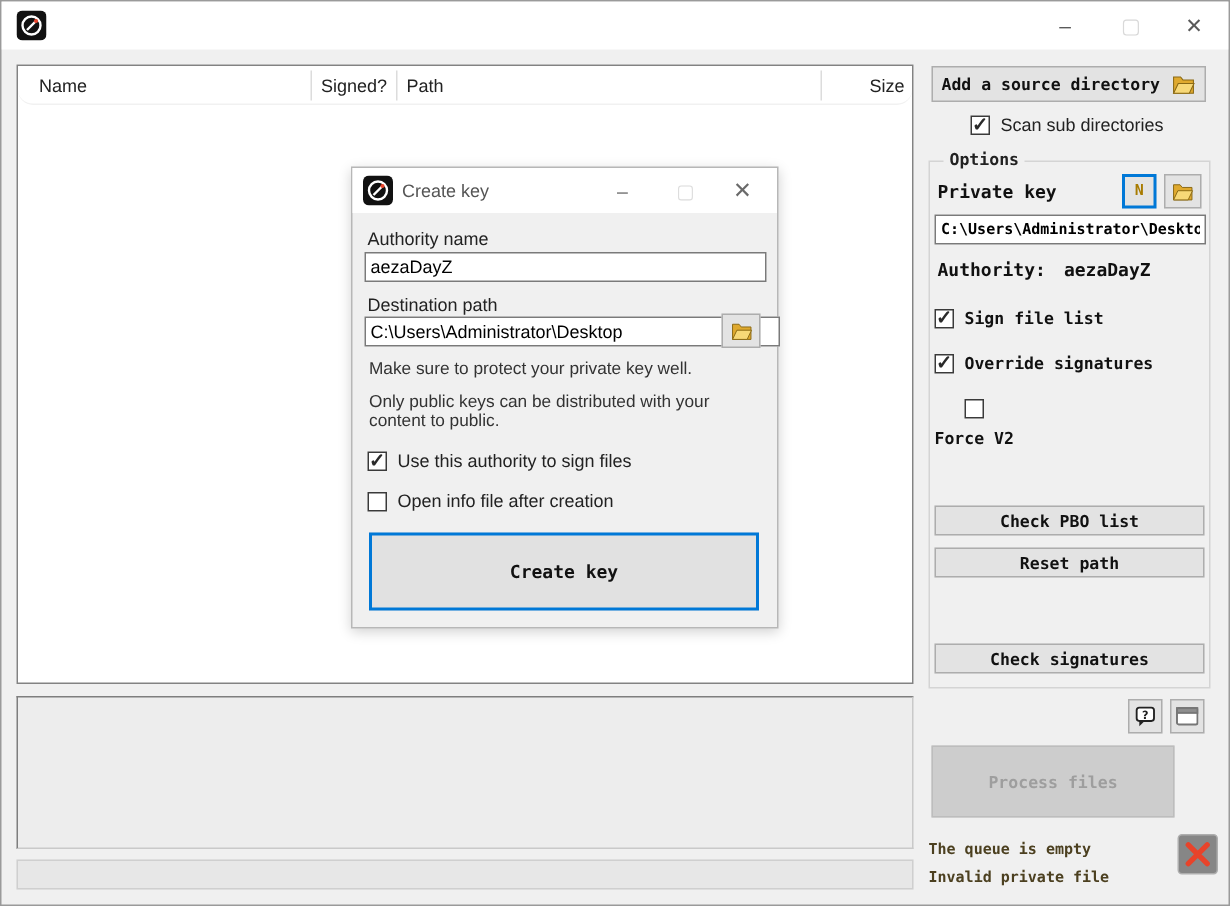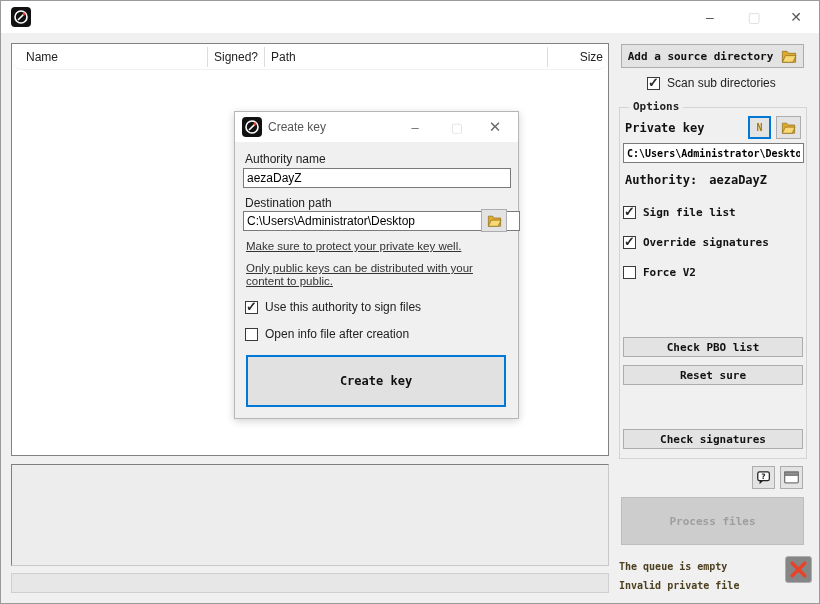--- a/index.html
+++ b/index.html
@@ -52,49 +52,49 @@
   .pk-label { position:absolute; left:624px; top:120px; font-size:12px; color:#111; }
   .n-btn { position:absolute; left:747px; top:115px; width:23px; height:23px; border:2px solid #0078d7;
            font-size:10px; color:#a87b00; }
   .icon-btn { position:absolute; width:25px; height:23px; }
   .pk-folder-btn { left:775px; top:115px; }
   .pk-input { position:absolute; left:622px; top:142px; width:181px; height:20px;
               font-family:"DejaVu Sans Mono", monospace; font-weight:bold; font-size:10px;
               white-space:nowrap; overflow:hidden; }
   .authority-row { position:absolute; left:624px; top:172px; font-size:12px; color:#111; }
   .authority-row .val { margin-left:12px; }
-  .opt-cb1 { left:622px; top:205px; } .opt-cb2 { left:622px; top:235px; } .opt-cb3 { left:622px; top:265px; }
+  .opt-cb1 { left:622px; top:205px; } .opt-cb2 { left:622px; top:235px; } .opt-cb3 { left:622px; top:265px;flex-direction:column; }
   .opt-cb-label { font-size:11px; color:#111; }
   .pbo-btn  { position:absolute; left:622px; top:336px; width:180px; height:20px; }
   .reset-btn{ position:absolute; left:622px; top:364px; width:180px; height:20px; }
   .sig-btn  { position:absolute; left:622px; top:428px; width:180px; height:20px; }
   .help-btn { position:absolute; left:751px; top:465px; width:23px; height:23px; }
   .winshot-btn { position:absolute; left:779px; top:465px; width:23px; height:23px; }
-  .process-btn { position:absolute; left:620px; top:496px; width:183px; height:48px;
+  .process-btn { position:absolute; left:620px; top:496px; width:162px; height:48px;
                  background:#cdcdcd; border:1px solid #bdbdbd; color:#9e9e9e; font-size:11px; }
   .status-line { position:absolute; left:618px; font-size:10px; color:#4c4020; }
   .status-1 { top:560px; } .status-2 { top:579px; }
   .redx-btn { position:absolute; left:784px; top:555px; width:27px; height:27px;
               background:#868686; border:1px solid #aeaeae; border-radius:3px;
               display:flex; align-items:center; justify-content:center; }
   
   .dialog { position:absolute; left:233px; top:110px; width:285px; height:308px;
             background:#f0f0f0; border:1px solid #b7b7b7; box-shadow:0 2px 8px rgba(0,0,0,.18); }
   .dlg-titlebar { position:absolute; left:0; top:0; width:100%; height:30px; background:#fff; }
   .dlg-icon { position:absolute; left:7px; top:5px; width:20px; height:20px; }
   .dlg-title { position:absolute; left:33px; top:8px; font-size:12px; color:#555; }
   .dlg-btn { position:absolute; top:0; width:30px; height:30px; display:flex; align-items:center; justify-content:center;
              font-size:13px; color:#6a6a6a; }
   .dlg-btn.min { right:88px; } .dlg-btn.max { right:46px; color:#ddd; } .dlg-btn.close { right:8px; font-size:15px; }
   .dlg-label { position:absolute; left:10px; font-size:12px; color:#222; }
   .dlg-auth-label { top:40px; } .dlg-dest-label { top:84px; }
   .dlg-auth-input { position:absolute; left:8px; top:56px; width:268px; height:20px; }
   .dlg-dest-input { position:absolute; left:8px; top:99px; width:277px; height:20px; }
   .dlg-folder-btn { left:246px; top:97px; width:26px; height:23px; }
-  .dlg-note { position:absolute; left:11px; width:266px; font-size:11.5px; color:#333; line-height:13px;text-decoration:underline; }
+  .dlg-note { position:absolute; left:11px; width:266px; font-size:11.5px; color:#333; line-height:13px; }
   .note1 { top:128px; } .note2 { top:150px; }
   .dlg-cb1 { left:10px; top:188px; } .dlg-cb2 { left:10px; top:215px; }
   .dlg-cb-label { font-size:12px; color:#222; }
   .create-btn { position:absolute; left:11px; top:243px; width:260px; height:52px;
                 border:2px solid #0078d7; background:#e1e1e1; font-size:12px; }
 </style>
 </head>
 <body>
 
 <div class="window">
@@ -164,21 +164,21 @@
   <div class="cbrow opt-cb2">
     <span class="cb checked"></span>
     <span class="mono opt-cb-label">Override signatures</span>
   </div>
   <div class="cbrow opt-cb3">
     <span class="cb"></span>
     <span class="mono opt-cb-label">Force V2</span>
   </div>
 
   <div class="btn pbo-btn">Check PBO list</div>
-  <div class="btn reset-btn">Reset sure</div>
+  <div class="btn reset-btn">Reset path</div>
   <div class="btn sig-btn">Check signatures</div>
 
   <div class="btn help-btn">
     <svg width="16" height="16" viewBox="0 0 18 18">
       <rect x="2" y="2" width="13" height="10" rx="2" fill="#fff" stroke="#222" stroke-width="1.4"></rect>
       <path d="M4 12 l0 4 l4 -4 z" fill="#222"></path>
       <text x="8.5" y="10.2" font-size="8.5" font-weight="bold" fill="#222" text-anchor="middle" font-family="DejaVu Sans, sans-serif">?</text>
     </svg>
   </div>
   <div class="btn winshot-btn">

